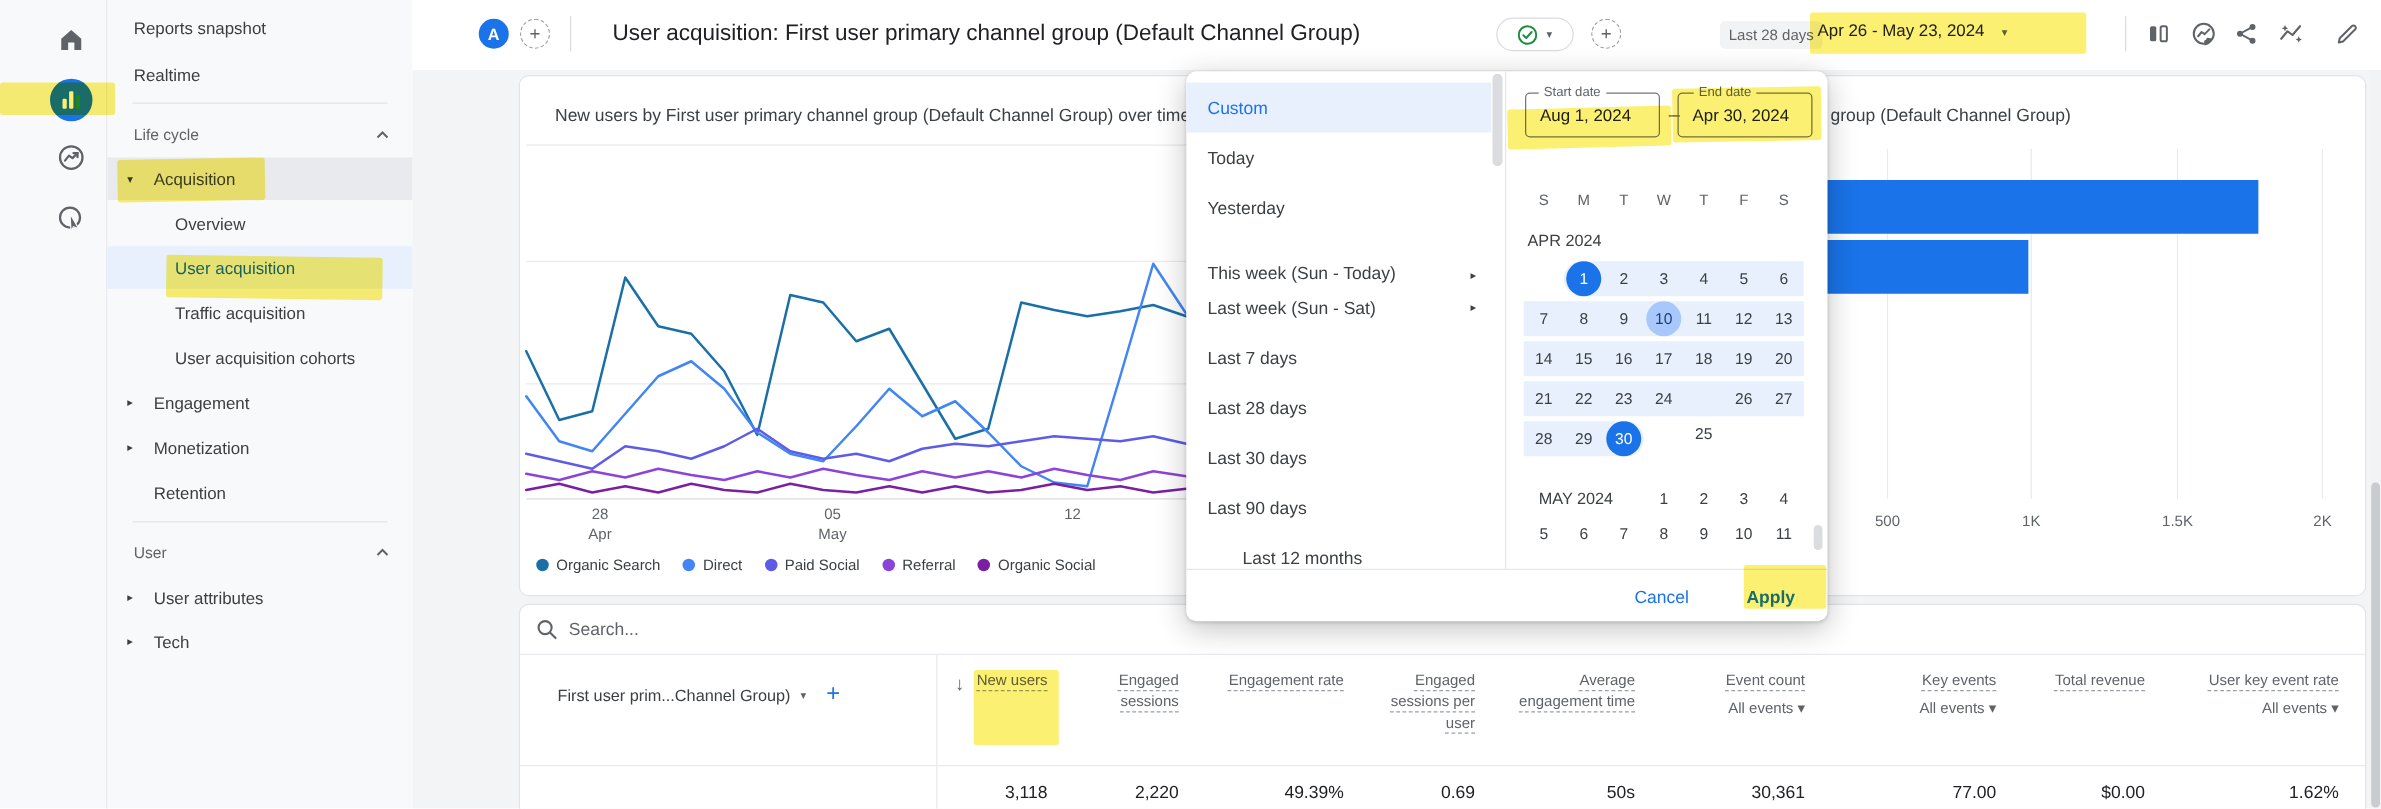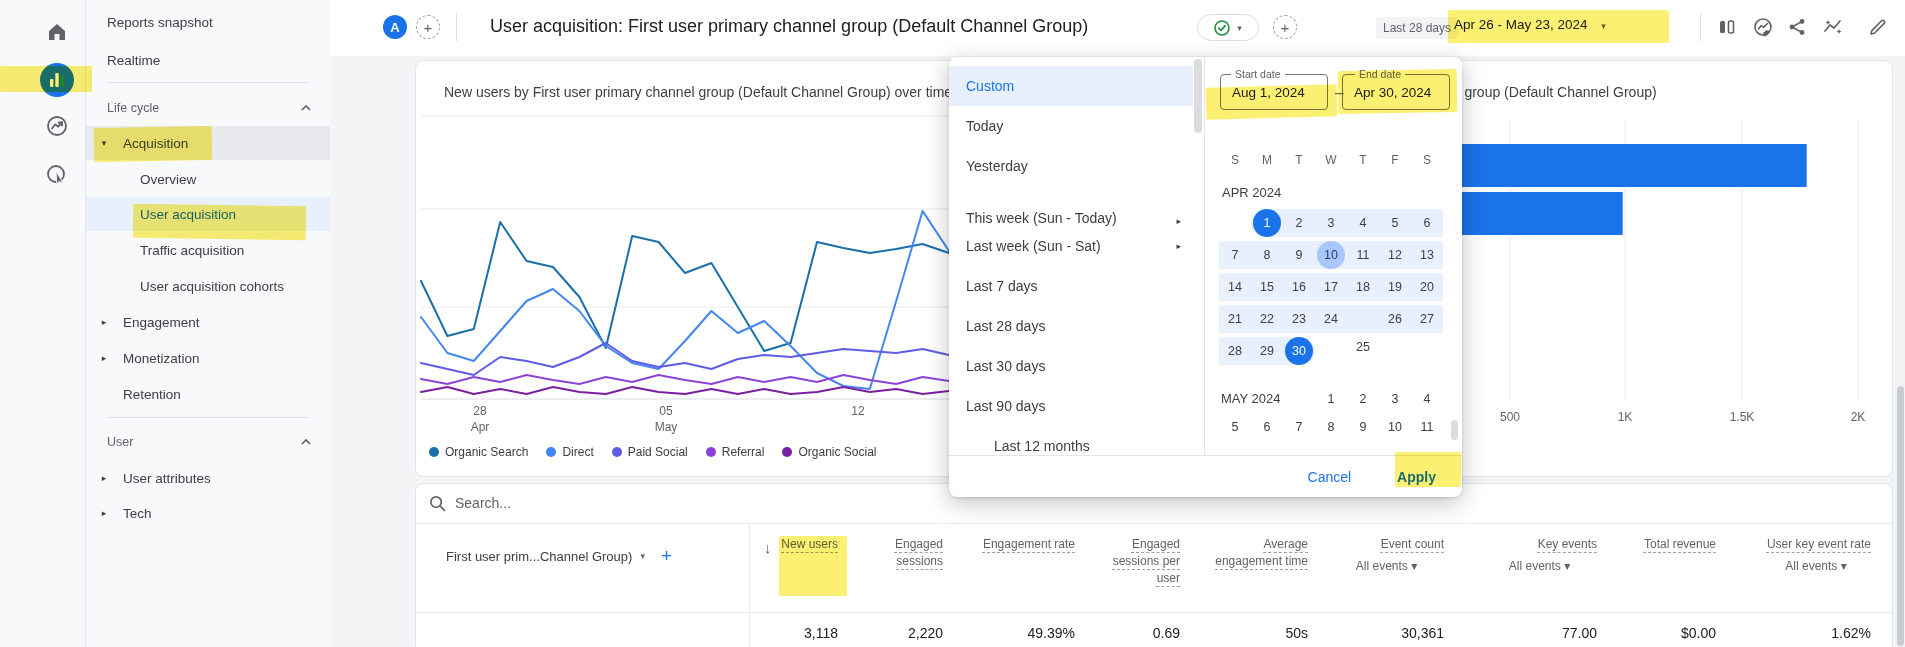--- a/index.html
+++ b/index.html
@@ -54,21 +54,21 @@
   .scroll-thumb{position:absolute;background:#dadce0;border-radius:4px;}
   #dp-footer{position:absolute;left:0;top:398px;width:513px;height:42px;border-top:1px solid #e4e7ea;display:flex;align-items:center;justify-content:flex-end;gap:34px;padding-right:20px;box-sizing:border-box;}
   .dp-btn{font-size:14px;color:#1a73e8;cursor:pointer;background:none;border:none;font-family:inherit;}
   
   #table-card{left:415px;top:483px;width:1478px;height:170px;}
   #search-row{position:absolute;left:0;top:0;width:100%;height:40px;border-bottom:1px solid #e8eaed;box-sizing:border-box;}
   #search-ph{position:absolute;left:39px;top:11px;font-size:14px;color:#5f6368;}
   #pager{position:absolute;right:11px;top:0;height:40px;display:flex;align-items:center;gap:26px;font-size:13px;color:#3c4043;}
   .col-h{position:absolute;top:52px;font-size:12px;color:#5f6368;text-align:right;line-height:17px;}
   .col-h .lbl{text-decoration:underline dashed #9aa0a6 1px;text-underline-offset:4px;}
-  .col-sub{margin-top:5px;color:#5f6368;font-size:12px;text-align:center;}
+  .col-sub{margin-top:5px;color:#5f6368;font-size:12px;}
   .col-v{position:absolute;top:141px;font-size:14px;color:#202124;text-align:right;}
   #dim-head{position:absolute;left:30px;top:61px;font-size:13px;color:#3c4043;display:flex;align-items:center;gap:8px;}
   #tbl-vdiv{position:absolute;left:333px;top:40px;height:130px;border-left:1px solid #e8eaed;}
   #hdr-rule{position:absolute;left:0;top:128px;width:100%;border-top:1px solid #e8eaed;}
   #sort-arrow{position:absolute;left:348px;top:55px;font-size:15px;color:#5f6368;}
   
   .hl{position:absolute;background:rgba(250,228,0,.55);mix-blend-mode:multiply;z-index:50;pointer-events:none;border-radius:2px;}
   
   svg{display:block;}
   #page-scrollbar{position:absolute;right:0;top:56px;width:9px;height:591px;background:#f1f3f4;z-index:60;}
@@ -383,21 +383,21 @@
           <div class="cal-day" style="left: 46px; top: 248px;">22</div>
           <div class="cal-day" style="left: 78px; top: 248px;">23</div>
           <div class="cal-day" style="left: 110px; top: 248px;">24</div>
           <div class="cal-day" style="left: 142px; top: 248px; margin-top: 28px;">25</div>
           <div class="cal-day" style="left: 174px; top: 248px;">26</div>
           <div class="cal-day" style="left: 206px; top: 248px;">27</div>
           <div class="cal-band" style="left: 14px; top: 280px; width: 96px; border-top-right-radius: 14px; border-bottom-right-radius: 14px;"></div>
           <div class="cal-day" style="left: 14px; top: 280px;">28</div>
           <div class="cal-day" style="left: 46px; top: 280px;">29</div>
           <div class="cal-circ" style="left: 80px; top: 280px; background: rgb(26, 115, 232); color: rgb(255, 255, 255);">30</div>
-          <div class="month-lbl" style="left: 16px; top: 334px;">MAY 2024</div>
+          <div class="month-lbl" style="left: 26px; top: 334px;">MAY 2024</div>
           <div class="cal-day" style="left: 110px; top: 328px;">1</div>
           <div class="cal-day" style="left: 142px; top: 328px;">2</div>
           <div class="cal-day" style="left: 174px; top: 328px;">3</div>
           <div class="cal-day" style="left: 206px; top: 328px;">4</div>
           <div class="cal-day" style="left: 14px; top: 356px;">5</div>
           <div class="cal-day" style="left: 46px; top: 356px;">6</div>
           <div class="cal-day" style="left: 78px; top: 356px;">7</div>
           <div class="cal-day" style="left: 110px; top: 356px;">8</div>
           <div class="cal-day" style="left: 142px; top: 356px;">9</div>
           <div class="cal-day" style="left: 174px; top: 356px;">10</div>

